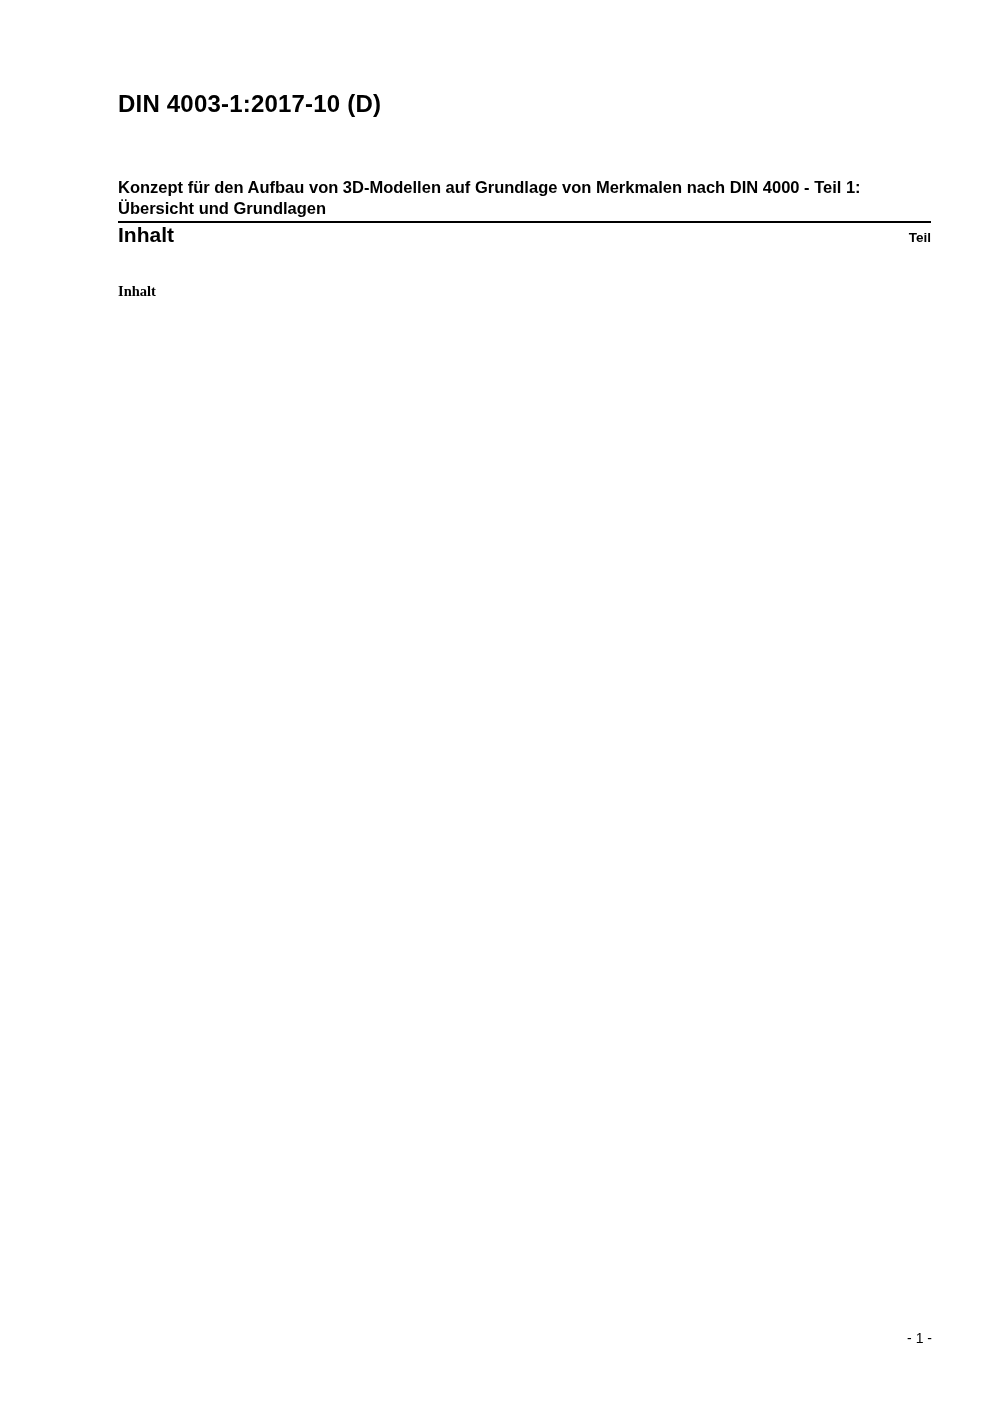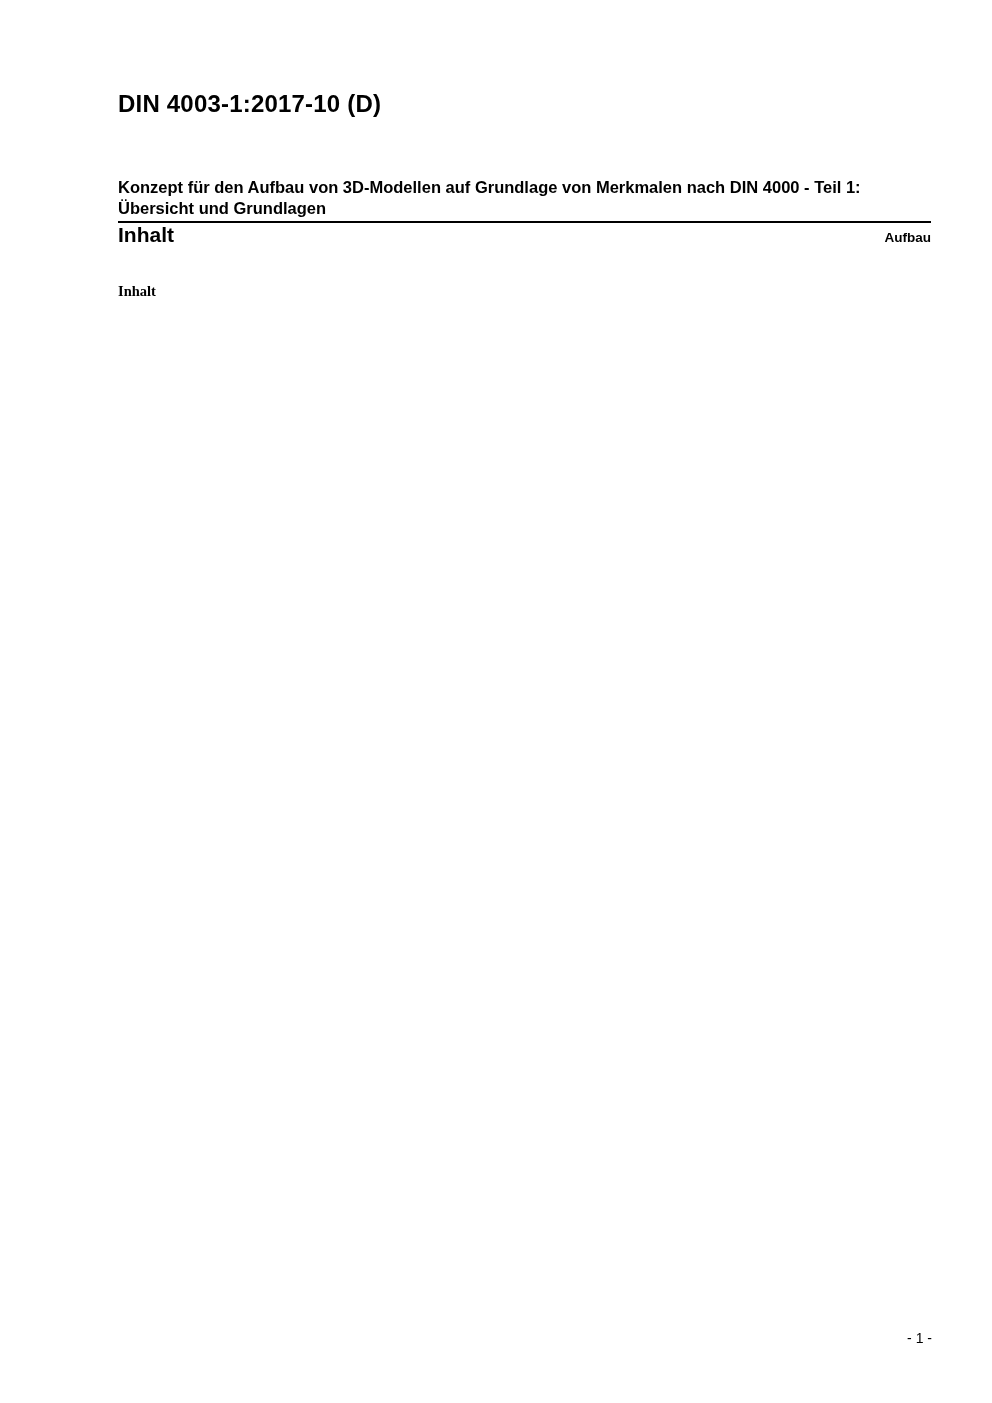--- a/index.html
+++ b/index.html
@@ -101,21 +101,21 @@
 
 <div class="page">
   <div class="content">
 
     <div class="doc-title">DIN 4003-1:2017-10 (D)</div>
 
     <div class="doc-subtitle">Konzept für den Aufbau von 3D-Modellen auf Grundlage von Merkmalen nach DIN 4000 - Teil 1: Übersicht und Grundlagen</div>
 
     <div class="inhalt-row">
       <span class="inhalt-heading">Inhalt</span>
-      <span class="seite-label">Aufbau</span>
+      <span class="seite-label">Teil</span>
     </div>
 
     <div class="toc">
         <div class="toc-row major">
     
     <span class="title">Inhalt</span>
     <span class="leader"></span>
     <span class="page">4</span>
   </div>
       </div>

